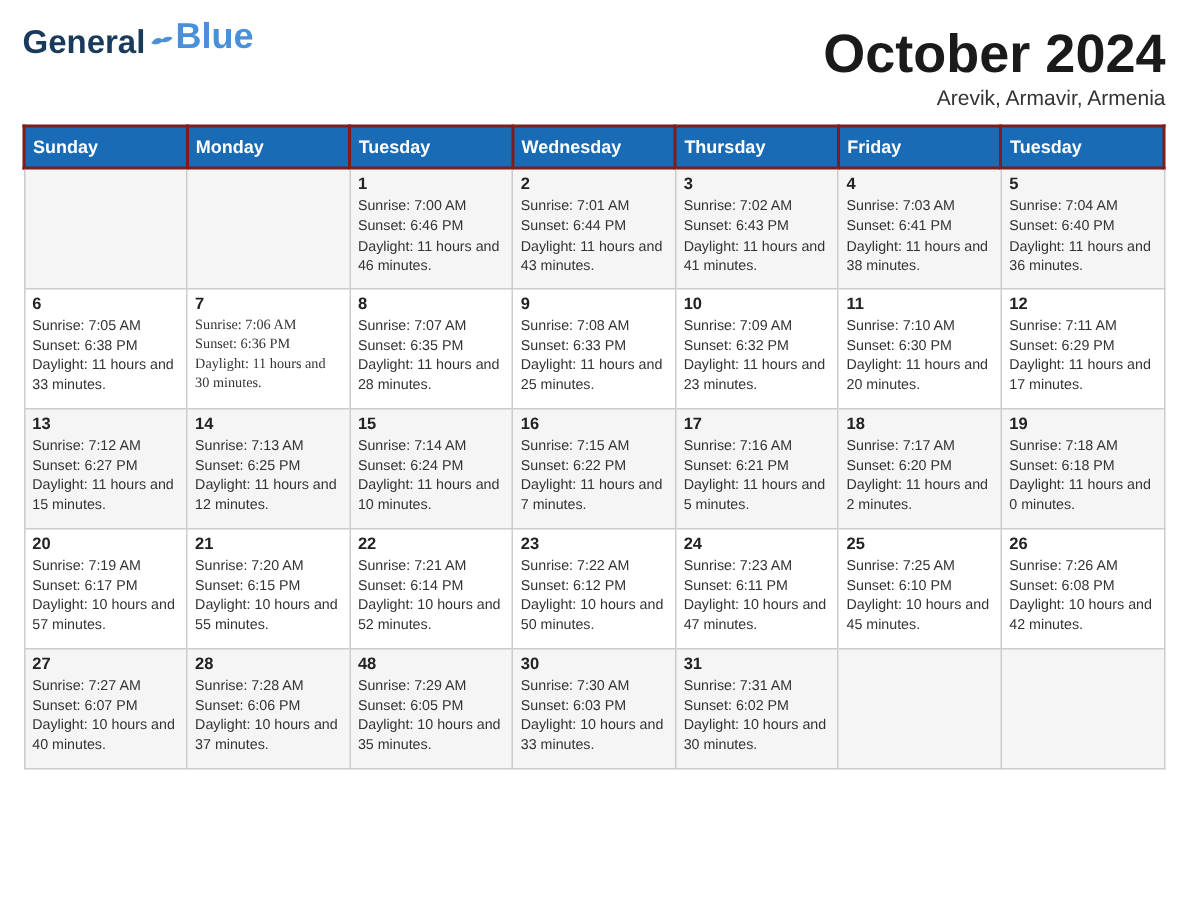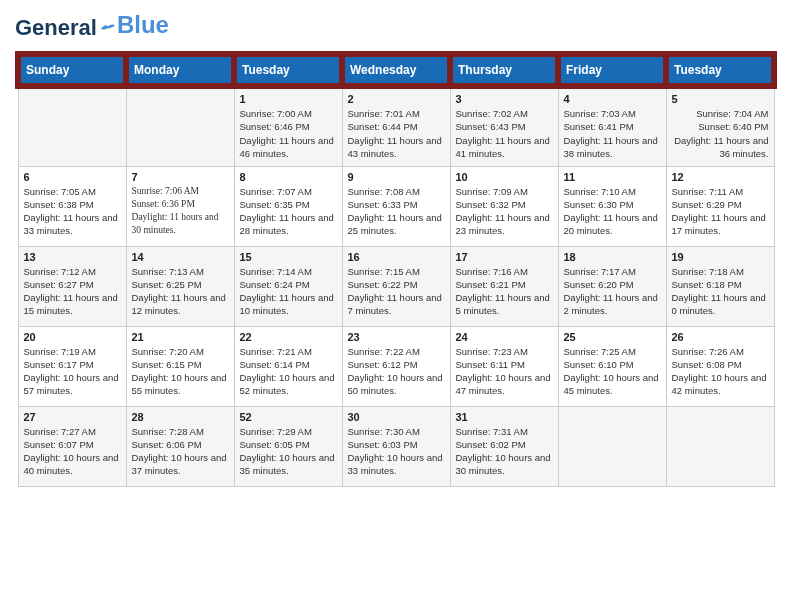--- a/index.html
+++ b/index.html
@@ -47,21 +47,21 @@
       border-collapse: collapse;
       table-layout: fixed;
     }
     thead tr th {
       background-color: #1a6bb5;
       color: #fff;
       font-size: 12px;
       font-weight: bold;
       padding: 6px 5px;
       text-align: left;
-      border: 6px solid #7f1d1d;
+      border: 2px solid #7f1d1d;
     }
     tbody tr td {
       border: 1px solid #ccc;
       vertical-align: top;
       padding: 4px 5px;
       font-size: 10px;
       color: #222;
       height: 80px;
     }
     tbody tr:nth-child(odd) td {
@@ -88,20 +88,24 @@
 <div class="header-area">
   <div class="logo">
     <div class="logo-row">
       <span style="font-size:22px;font-weight:bold;color:#1a3a5c;">General</span>
       <svg class="logo-bird" viewBox="0 0 20 14">
         <path d="M2,8 Q6,2 10,5 Q14,2 18,4 Q14,8 10,7 Q6,10 2,8Z" fill="#4a90d9"></path>
       </svg>
     </div>
     <span style="font-size:24px;font-weight:bold;color:#4a90d9;margin-top:-4px;">Blue</span>
   </div>
+  <div class="title-area">
+    <div class="month-title">October 2024</div>
+    <div class="location">Arevik, Armavir, Armenia</div>
+  </div>
 </div>
 
 <table>
   <thead>
     <tr>
     <th>Sunday</th>
         <th>Monday</th>
         <th>Tuesday</th>
         <th>Wednesday</th>
         <th>Thursday</th>
@@ -132,21 +136,21 @@
 Daylight: 11 hours and 41 minutes.</div>
         </td>
         <td>
           <span class="day-num">4</span>
           <div class="day-info" style="white-space: pre-line;">Sunrise: 7:03 AM
 Sunset: 6:41 PM
 Daylight: 11 hours and 38 minutes.</div>
         </td>
         <td>
           <span class="day-num">5</span>
-          <div class="day-info" style="white-space: pre-line; text-align: right;">Sunrise: 7:04 AM
+          <div class="day-info" style="white-space: pre-line;">Sunrise: 7:04 AM
 Sunset: 6:40 PM
 Daylight: 11 hours and 36 minutes.</div>
         </td>
       </tr>
       <tr>
         <td>
           <span class="day-num">6</span>
           <div class="day-info" style="white-space: pre-line;">Sunrise: 7:05 AM
 Sunset: 6:38 PM
 Daylight: 11 hours and 33 minutes.</div>
@@ -283,21 +287,21 @@
 Sunset: 6:07 PM
 Daylight: 10 hours and 40 minutes.</div>
         </td>
         <td>
           <span class="day-num">28</span>
           <div class="day-info" style="white-space: pre-line;">Sunrise: 7:28 AM
 Sunset: 6:06 PM
 Daylight: 10 hours and 37 minutes.</div>
         </td>
         <td>
-          <span class="day-num">52</span>
+          <span class="day-num">48</span>
           <div class="day-info" style="white-space: pre-line;">Sunrise: 7:29 AM
 Sunset: 6:05 PM
 Daylight: 10 hours and 35 minutes.</div>
         </td>
         <td>
           <span class="day-num">30</span>
           <div class="day-info" style="white-space: pre-line;">Sunrise: 7:30 AM
 Sunset: 6:03 PM
 Daylight: 10 hours and 33 minutes.</div>
         </td>

